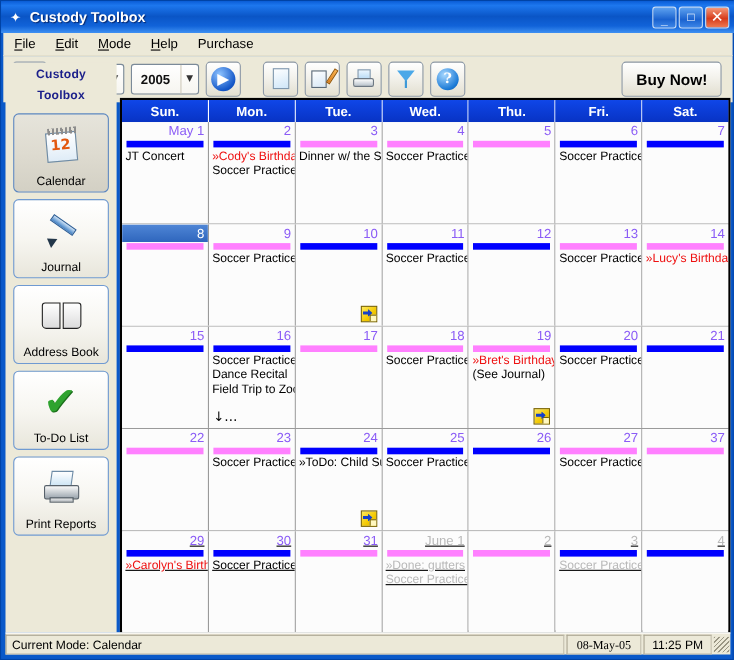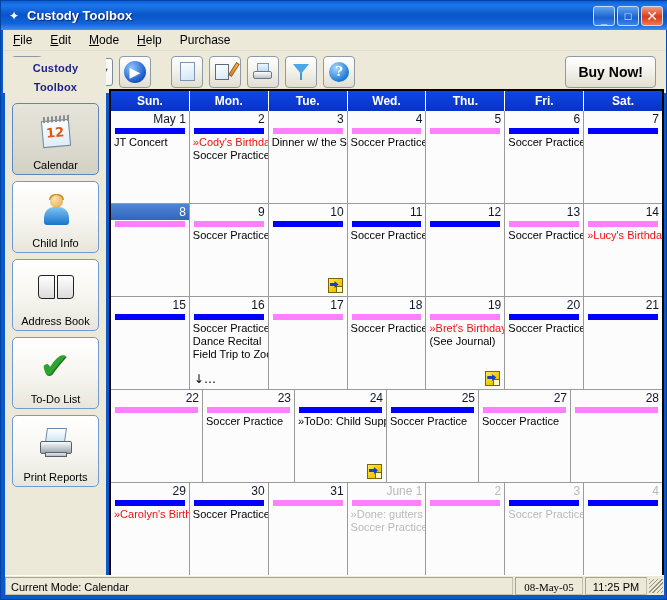--- a/index.html
+++ b/index.html
@@ -209,28 +209,28 @@
   #dow-row { display: flex; height: 20px; background: #0b3fdd; }
   .dow {
     flex: 1 1 0; border-right: 1px solid #fff;
     color: #fff; font-size: 12px; font-weight: bold; text-align: center;
     line-height: 20px;
     background: linear-gradient(180deg,#0f46e8,#0833c4);
   }
   .dow:last-child { border-right: none; }
   #weeks { height: 464px; display: flex; flex-direction: column; }
   .week { flex: 1 1 0; display: flex; border-bottom: 1px solid #9a9a9a; }
-  .week:last-child { border-bottom: none; }
+  .week:last-child { border-bottom: none; text-decoration: underline; }
   .day {
     flex: 1 1 0; border-right: 1px solid #9a9a9a; position: relative;
     background: #fcfcfc; overflow: hidden; min-width: 0;
   }
   .day:last-child { border-right: none; }
   .day-num {
-    text-align: right; font-size: 12px; color: #0f172a; padding: 1px 3px 0 0;
+    text-align: right; font-size: 12px; color: #8b5cf6; padding: 1px 3px 0 0;
     height: 16px; line-height: 15px; white-space: nowrap;
   }
   .day.other .day-num { color: #b9b9b9; }
   .day.sel .day-num {
     background: linear-gradient(180deg,#4f86d6,#2f66bd);
     color: #ffffff; font-weight: normal;
   }
   .bar { height: 6px; margin: 1px 4px 2px 4px; }
   .ev {
     font-size: 11px; line-height: 13px; color: #000; padding-left: 3px;
@@ -306,20 +306,24 @@
   </div>
 
   <div id="toolbar">
     <div class="tbtn">
       <div class="nav-circle">◀</div>
     </div>
     <div class="combo month">
       <div class="val">May</div>
       <div class="arrow">▼</div>
     </div>
+    <div class="combo year">
+      <div class="val">2005</div>
+      <div class="arrow">▼</div>
+    </div>
     <div class="tbtn">
       <div class="nav-circle">▶</div>
     </div>
 
     <div class="tb-sep"></div>
 
     <div class="tbtn">
       <div class="ic">
           <div class="ic-page"></div>
         </div>
@@ -363,31 +367,30 @@
       <div class="sb-icon">
         <div class="cal-ic">
             <div class="pg"></div>
             <div class="rings"></div>
             <div class="num">12</div>
           </div>
       </div>
       <div class="sb-label">Calendar</div>
     </div>
 
-
     <div class="side-btn">
       <div class="sb-icon">
-        <div class="kid-ic">
-            <div class="hair"></div>
-            <div class="head"></div>
+        <div class="pen-ic">
             <div class="body"></div>
-          </div>
-      </div>
-      <div class="sb-label">Child Info</div>
-    </div>
+            <div class="tip"></div>
+          </div>
+      </div>
+      <div class="sb-label">Journal</div>
+    </div>
+
 
     <div class="side-btn">
       <div class="sb-icon">
         <div class="book-ic">
             <div class="l"></div>
             <div class="r"></div>
           </div>
       </div>
       <div class="sb-label">Address Book</div>
     </div>
@@ -549,26 +552,30 @@
             <div class="bar" style="background: rgb(0, 0, 255);"></div>
             <div class="ev">»ToDo: Child Support</div>
             <div class="note-ic"></div>
           </div>
           <div class="day">
             <div class="day-num">25</div>
             <div class="bar" style="background: rgb(0, 0, 255);"></div>
             <div class="ev">Soccer Practice</div>
           </div>
           <div class="day">
+            <div class="day-num">26</div>
+            <div class="bar" style="background: rgb(0, 0, 255);"></div>
+          </div>
+          <div class="day">
             <div class="day-num">27</div>
             <div class="bar" style="background: rgb(255, 128, 255);"></div>
             <div class="ev">Soccer Practice</div>
           </div>
           <div class="day">
-            <div class="day-num">28</div>
+            <div class="day-num">37</div>
             <div class="bar" style="background: rgb(255, 128, 255);"></div>
           </div>
         </div>
         <div class="week">
           <div class="day">
             <div class="day-num">29</div>
             <div class="bar" style="background: rgb(0, 0, 255);"></div>
             <div class="ev bday">»Carolyn's Birthday</div>
           </div>
           <div class="day">

